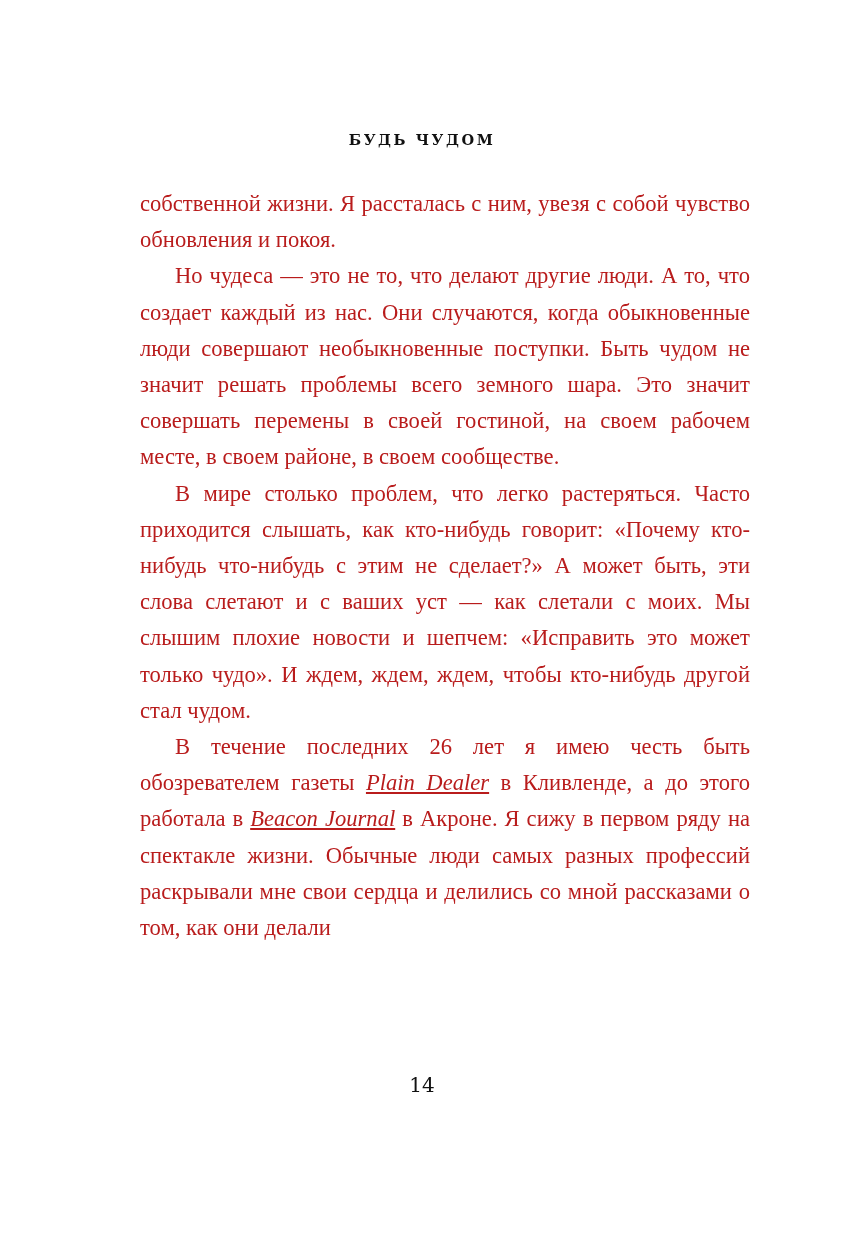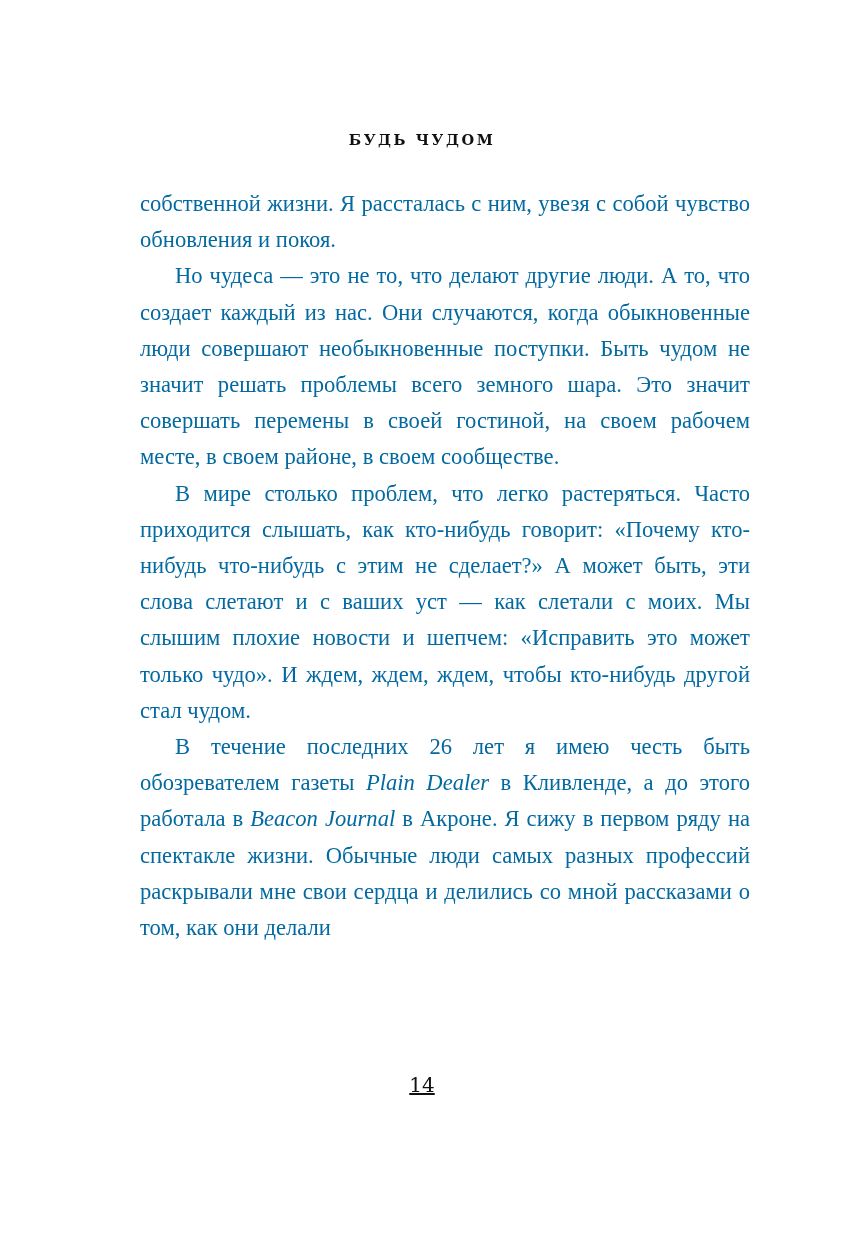--- a/index.html
+++ b/index.html
@@ -37,44 +37,44 @@
   }
   .body-text {
     position: absolute;
     top: 186px;
     left: 140px;
     width: 610px;
     font-size: 22.6px;
     line-height: 36.2px;
     text-align: justify;
     text-justify: inter-word;
-    color: #0369a1;
+    color: #b91c1c;
   }
   .body-text p {
     margin: 0;
   }
   .body-text p.indent {
     text-indent: 35px;
   }
   .body-text p:last-child {
     text-align: justify;
   }
   .ital {
     font-style: italic;
+    text-decoration: underline;
   }
   .folio {
     position: absolute;
     top: 1073px;
     left: 0;
     width: 844px;
     text-align: center;
     font-family: "DejaVu Serif", serif;
     font-size: 20px;
     color: #111111;
-    text-decoration: underline;
   }
 </style>
 </head>
 <body>
 
 <div class="page">
 
   <div class="running-head">БУДЬ ЧУДОМ</div>
 
   <div class="body-text">

